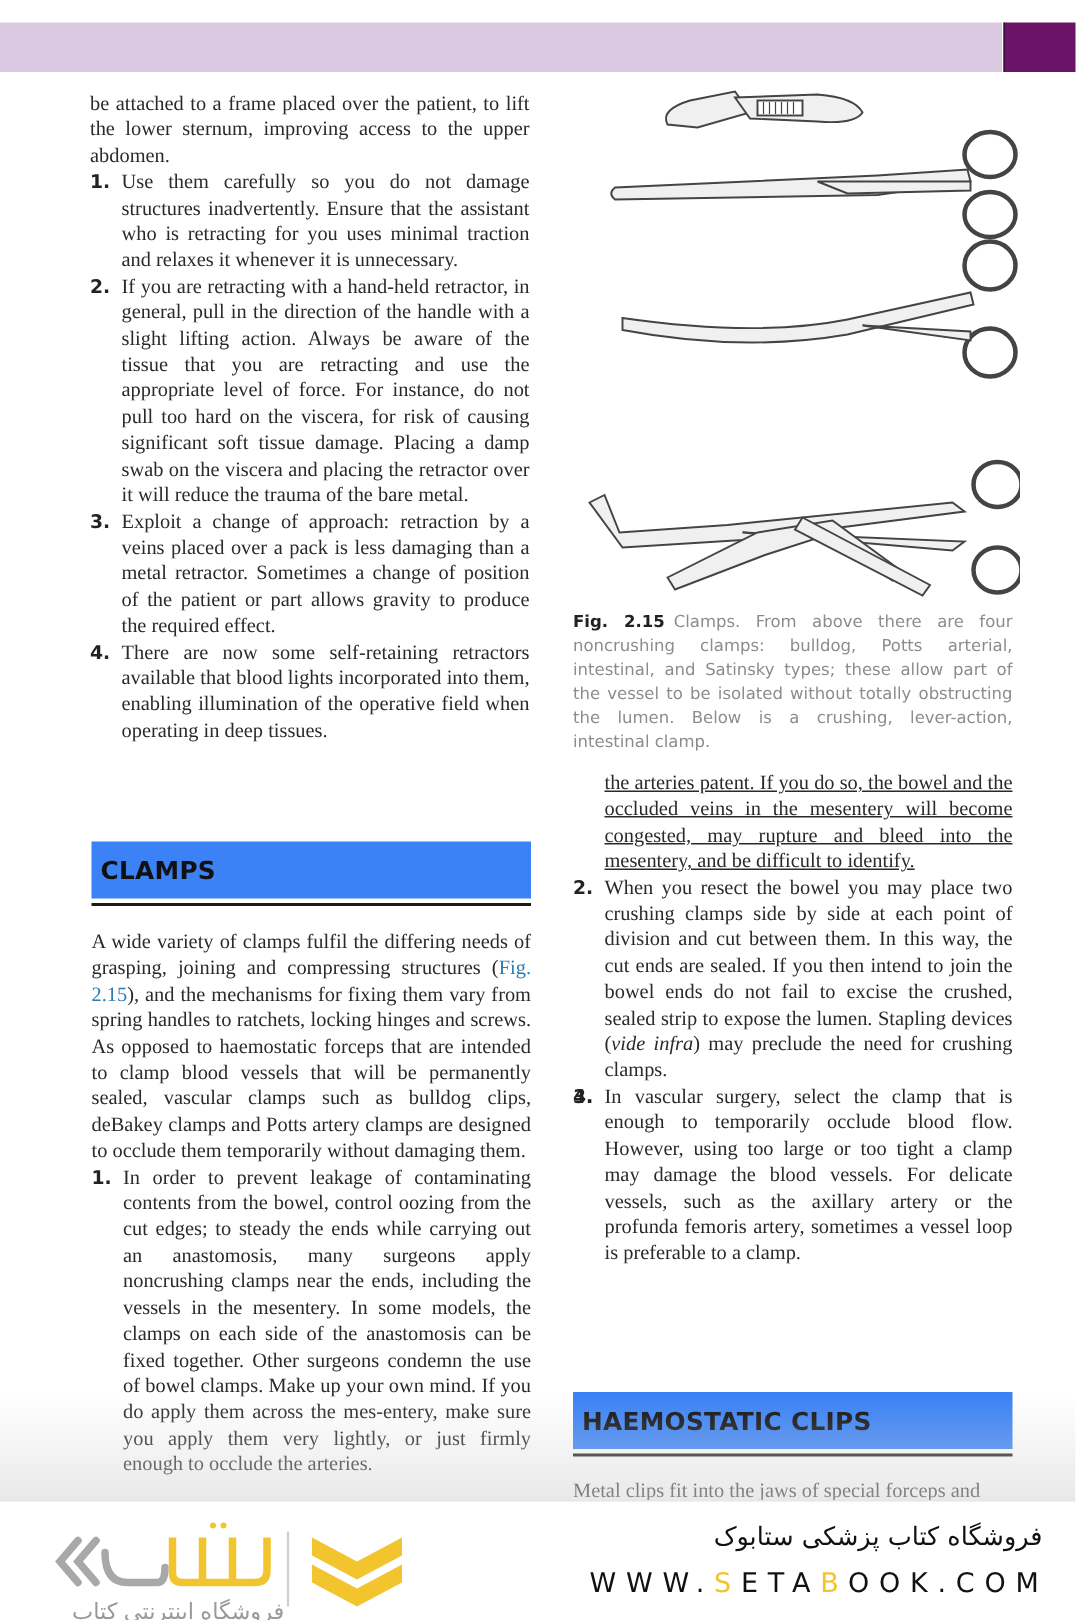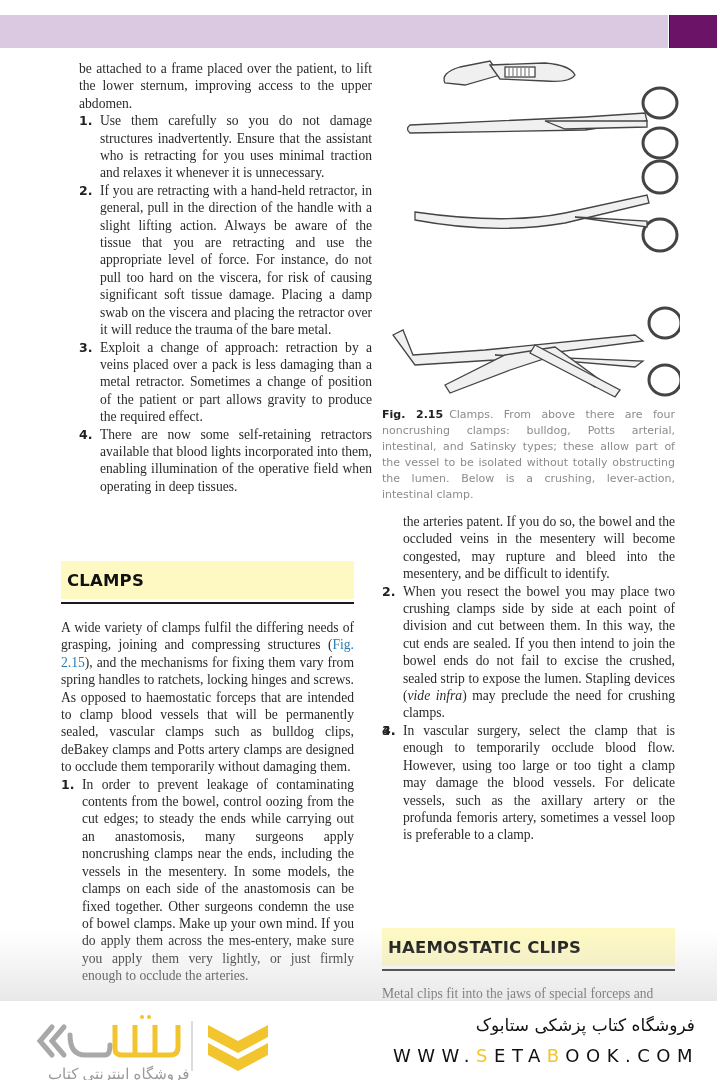--- a/index.html
+++ b/index.html
@@ -11,35 +11,35 @@
     }
     .header-band {
       position: absolute; left: 0; top: 15px; width: 668px; height: 33px;
       background: #dbc9e1;
     }
     .header-tab {
       position: absolute; left: 669px; top: 15px; width: 48px; height: 33px;
       background: #6b1467; border-left: 1px solid #3d0a3a;
     }
     .col { position: absolute; font-size: 13.6px; line-height: 17.4px; }
-    .col-left { left: 79px; top: 60px; width: 293px; }
+    .col-left { left: 60px; top: 60px; width: 293px; }
     .col-right { left: 382px; top: 513px; width: 293px; }
     p.para { margin: 0; text-align: justify; }
     .list { margin: 0; padding: 0; list-style: none; }
     .list li { position: relative; padding-left: 21px; text-align: justify; margin: 0; }
     .list li .num {
       position: absolute; left: 0; top: 0;
       font-family: "DejaVu Sans", "Liberation Sans", sans-serif; font-weight: bold;
       font-size: 12.5px; color: #222;
     }
     .link { color: #2a7bb5; }
     .italic { font-style: italic; }
     .section-head {
       position: absolute; height: 38px;
-      background: #fef9c3;
+      background: #3b82f6;
       font-family: "DejaVu Sans", "Liberation Sans", sans-serif; font-weight: bold;
       font-size: 16.5px; color: #111; letter-spacing: 0.2px;
       box-sizing: border-box; padding: 10px 0 0 6px;
     }
     .section-rule { position: absolute; height: 2px; background: #1a1a1a; }
     .figure-area { position: absolute; left: 385px; top: 55px; width: 295px; height: 350px; }
     .caption {
       position: absolute; left: 382px; top: 407px; width: 293px;
       font-family: "DejaVu Sans", "Liberation Sans", sans-serif;
       font-size: 11px; line-height: 16px; color: #8c8c8c; text-align: justify;
@@ -141,21 +141,21 @@
       </g>
     </g>
   </svg>
 </div>
 
 <div class="caption">
   <span class="fig-label">Fig. 2.15</span><span>Clamps. From above there are four noncrushing clamps: bulldog, Potts arterial, intestinal, and Satinsky types; these allow part of the vessel to be isolated without totally obstructing the lumen. Below is a crushing, lever-action, intestinal clamp.</span>
 </div>
 
 <div class="col col-right">
-  <p class="para" style="padding-left:21px;">the arteries patent. If you do so, the bowel and the occluded veins in the mesentery will become congested, may rupture and bleed into the mesentery, and be difficult to identify.</p>
+  <p class="para" style="padding-left:21px;text-decoration:underline;">the arteries patent. If you do so, the bowel and the occluded veins in the mesentery will become congested, may rupture and bleed into the mesentery, and be difficult to identify.</p>
   <ol class="list">
     <li><span class="num">2.</span><span>When you resect the bowel you may place two crushing clamps side by side at each point of division and cut between them. In this way, the cut ends are sealed. If you then intend to join the bowel ends do not fail to excise the crushed, sealed strip to expose the lumen. Stapling devices (</span><span class="italic">vide infra</span><span>) may preclude the need for crushing clamps.</span></li>
     <li><span class="num">3.</span></li>
     <li><span class="num">4.</span><span>In vascular surgery, select the clamp that is enough to temporarily occlude blood flow. However, using too large or too tight a clamp may damage the blood vessels. For delicate vessels, such as the axillary artery or the profunda femoris artery, sometimes a vessel loop is preferable to a clamp.</span></li>
   </ol>
 </div>
 
 <div class="section-head" style="left:382px; top:928px; width:293px;">HAEMOSTATIC CLIPS</div>
 <div class="section-rule" style="left:382px; top:969px; width:293px;"></div>
 <div class="col" style="left:382px; top:985px; width:293px;">Metal clips fit into the jaws of special forceps and</div>

